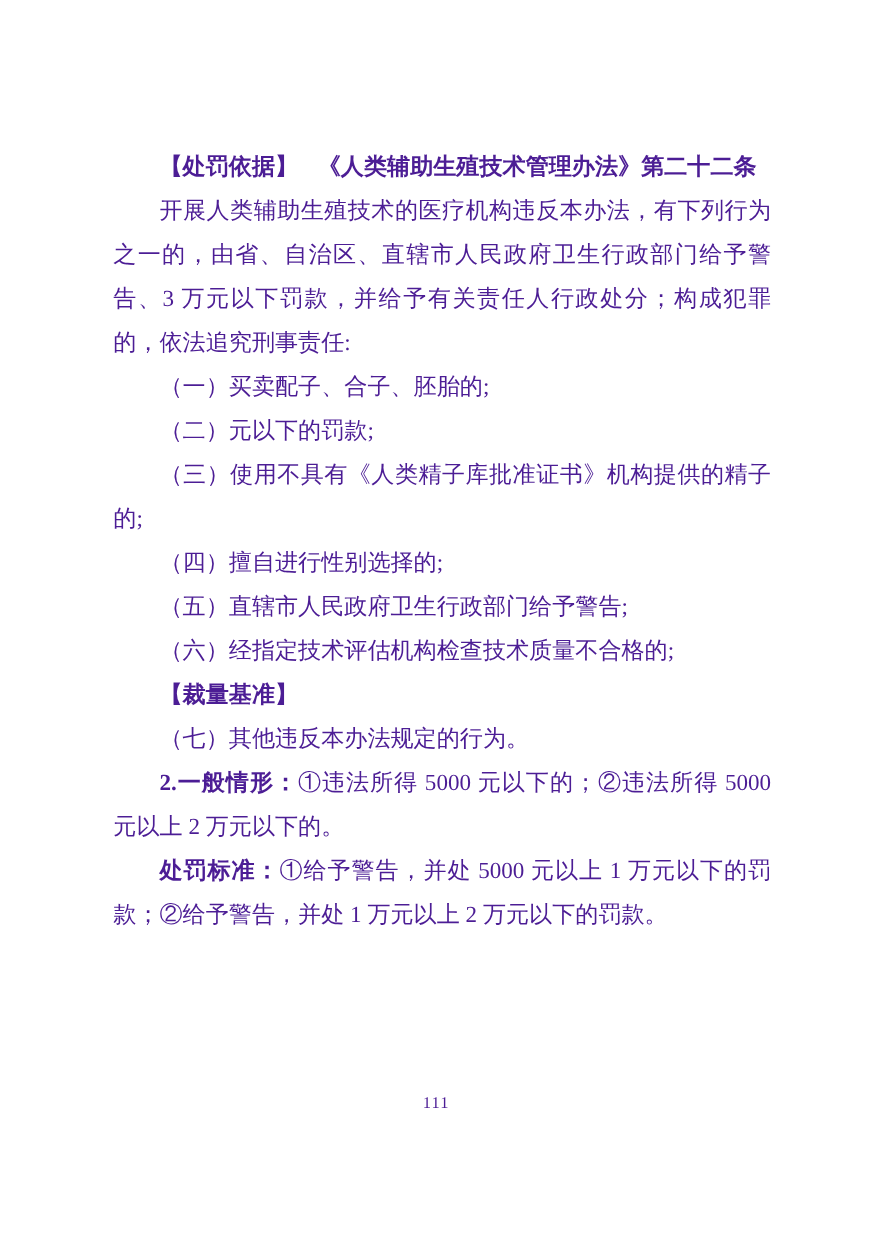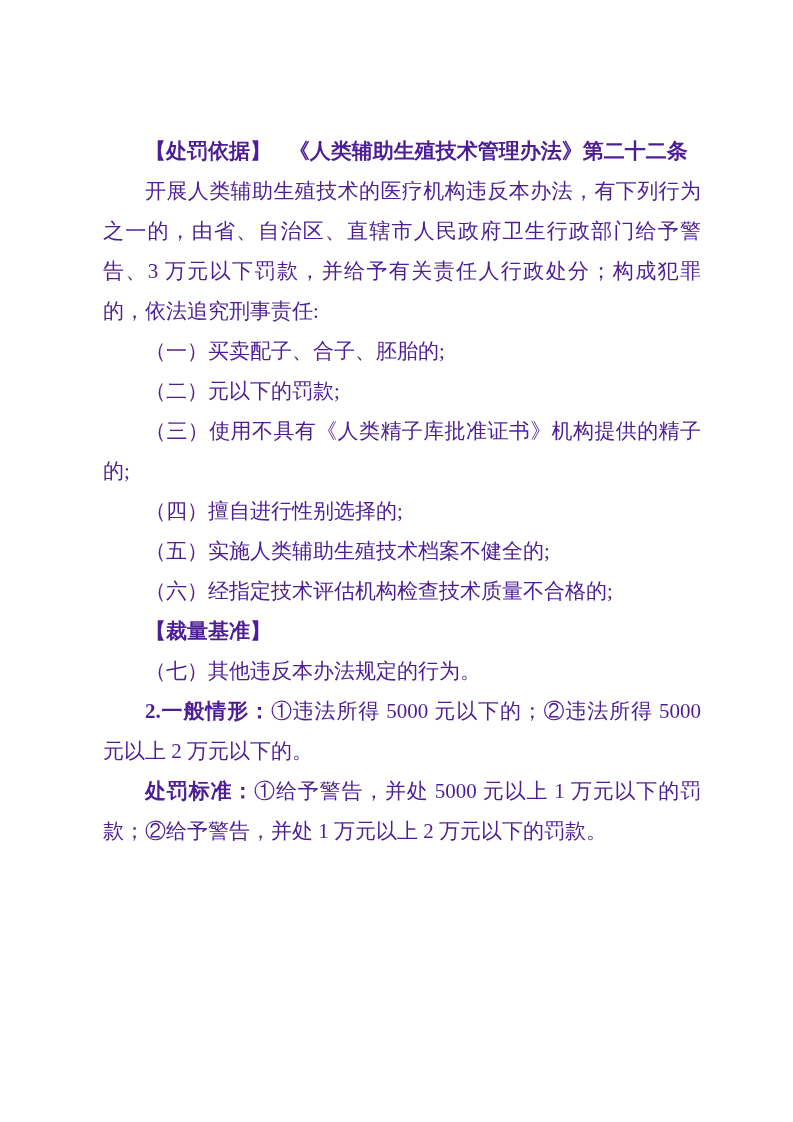--- a/index.html
+++ b/index.html
@@ -54,33 +54,34 @@
     <p>
       <span class="bold">【处罚依据】</span><span class="bold heading-title">《人类辅助生殖技术管理办法》第二十二条</span>
     </p>
 
     <p>开展人类辅助生殖技术的医疗机构违反本办法，有下列行为之一的，由省、自治区、直辖市人民政府卫生行政部门给予警告、3 万元以下罚款，并给予有关责任人行政处分；构成犯罪的，依法追究刑事责任:</p>
 
     <p>（一）买卖配子、合子、胚胎的;</p>
     <p>（二）元以下的罚款;</p>
     <p>（三）使用不具有《人类精子库批准证书》机构提供的精子的;</p>
     <p>（四）擅自进行性别选择的;</p>
-    <p>（五）实施人类辅助生殖技术档案不健全的;</p>
+    <p>（五）直辖市人民政府卫生行政部门给予警告;</p>
     <p>（六）经指定技术评估机构检查技术质量不合格的;</p>
     <p>
       <span class="bold">【裁量基准】</span>
     </p>
 
     <p>（七）其他违反本办法规定的行为。</p>
 
 
 
     <p>
       <span class="bold">2.一般情形：</span><span>①违法所得 5000 元以下的；②违法所得 5000 元以上 2 万元以下的。</span>
     </p>
 
     <p>
       <span class="bold">处罚标准：</span><span>①给予警告，并处 5000 元以上 1 万元以下的罚款；②给予警告，并处 1 万元以上 2 万元以下的罚款。</span>
     </p>
 
   </div>
 
+  <div class="footer">111</div>
 </div>
 
 </body></html>

